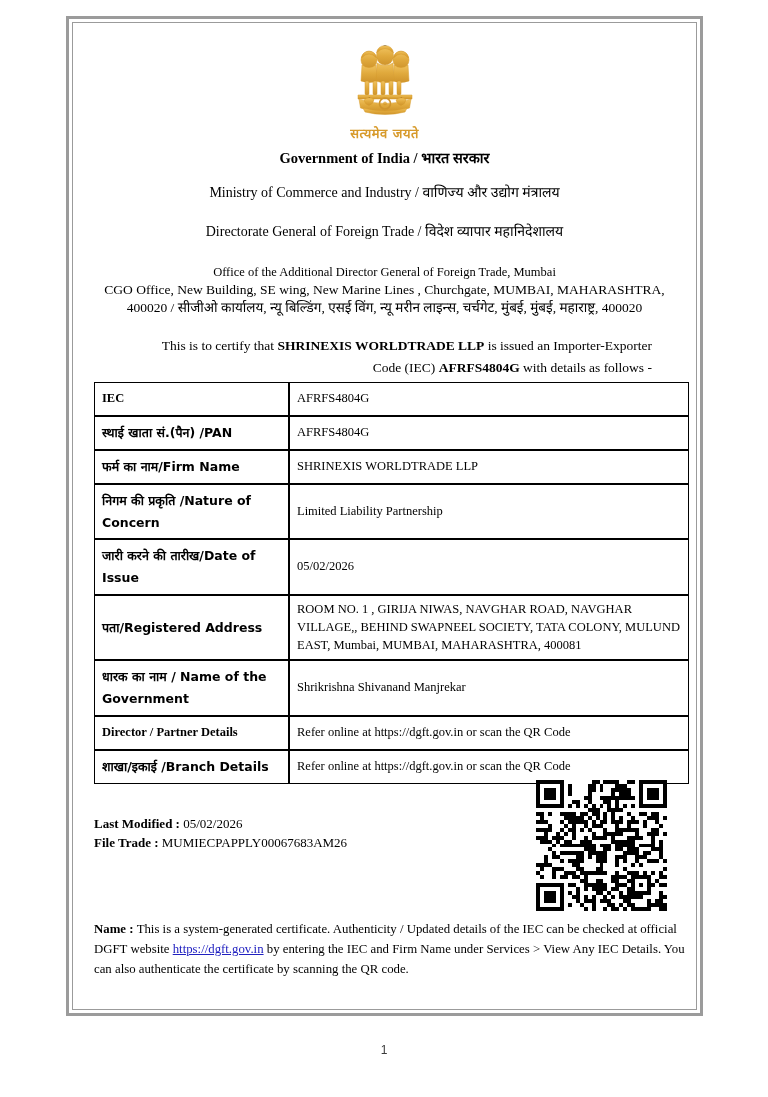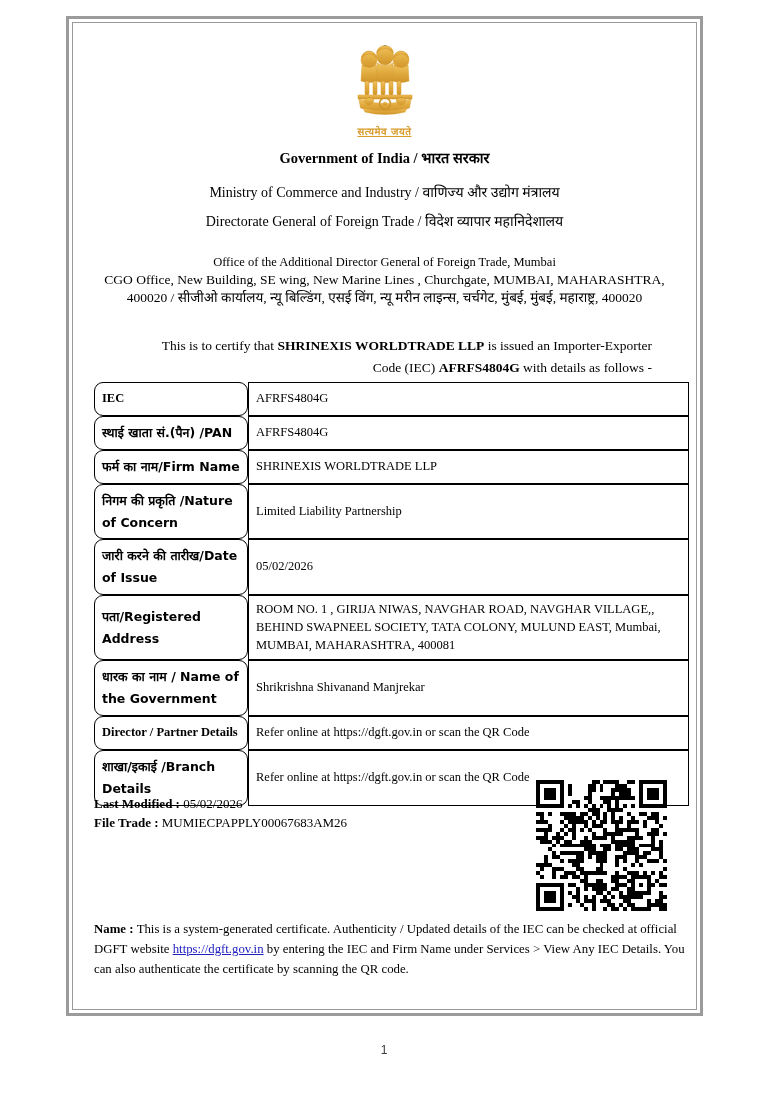--- a/index.html
+++ b/index.html
@@ -39,45 +39,44 @@
   
   .emblem-wrap {
     position: absolute;
     left: 0;
     right: 0;
     top: 16px;
     text-align: center;
   }
   .emblem-svg { display: block; margin: 0 auto; }
   .emblem-motto {
-    font-size: 10px;
+    font-size: 13px;
     color: #d79a2b;
     letter-spacing: 0.5px;
     margin-top: -3px;
     font-family: "DejaVu Sans", sans-serif;
     font-weight: bold;
-    text-decoration: underline;
   }
 
   
   .headings {
     position: absolute;
     left: 14px;
     right: 14px;
     top: 124px;
     text-align: center;
   }
   .h-govt {
     font-size: 14.5px;
     font-weight: bold;
     margin-bottom: 15px;
   }
   .h-ministry {
     font-size: 14px;
-    margin-bottom: 10px;
+    margin-bottom: 20px;
   }
   .h-dgft {
     font-size: 14px;
     margin-bottom: 24px;
   }
   .h-office {
     font-size: 12.5px;
     line-height: 1.32;
   }
   .h-addr {
@@ -127,36 +126,35 @@
     table-layout: fixed;
   }
   .details-table td {
     border: 1.4px solid #000000;
     padding: 5px 7px;
     vertical-align: middle;
     font-size: 12.5px;
     background: #ffffff;
   }
   .details-table tr td:first-child {
-    width: 154px;
+    width: 195px;
     font-weight: bold;
     line-height: 1.75;
-    border-radius: 9px;
   }
   .details-table tr td:last-child {
     line-height: 1.42;
   }
   .cell-tall { height: 47px; }
   .cell-xtall { height: 56px; }
 
   
   .meta {
     position: absolute;
     left: 21px;
-    top: 771px;
+    top: 791px;
     font-size: 13px;
     line-height: 1.48;
   }
   .meta b { font-weight: bold; }
 
   
   .qr {
     position: absolute;
     left: 463px;
     top: 757px;

